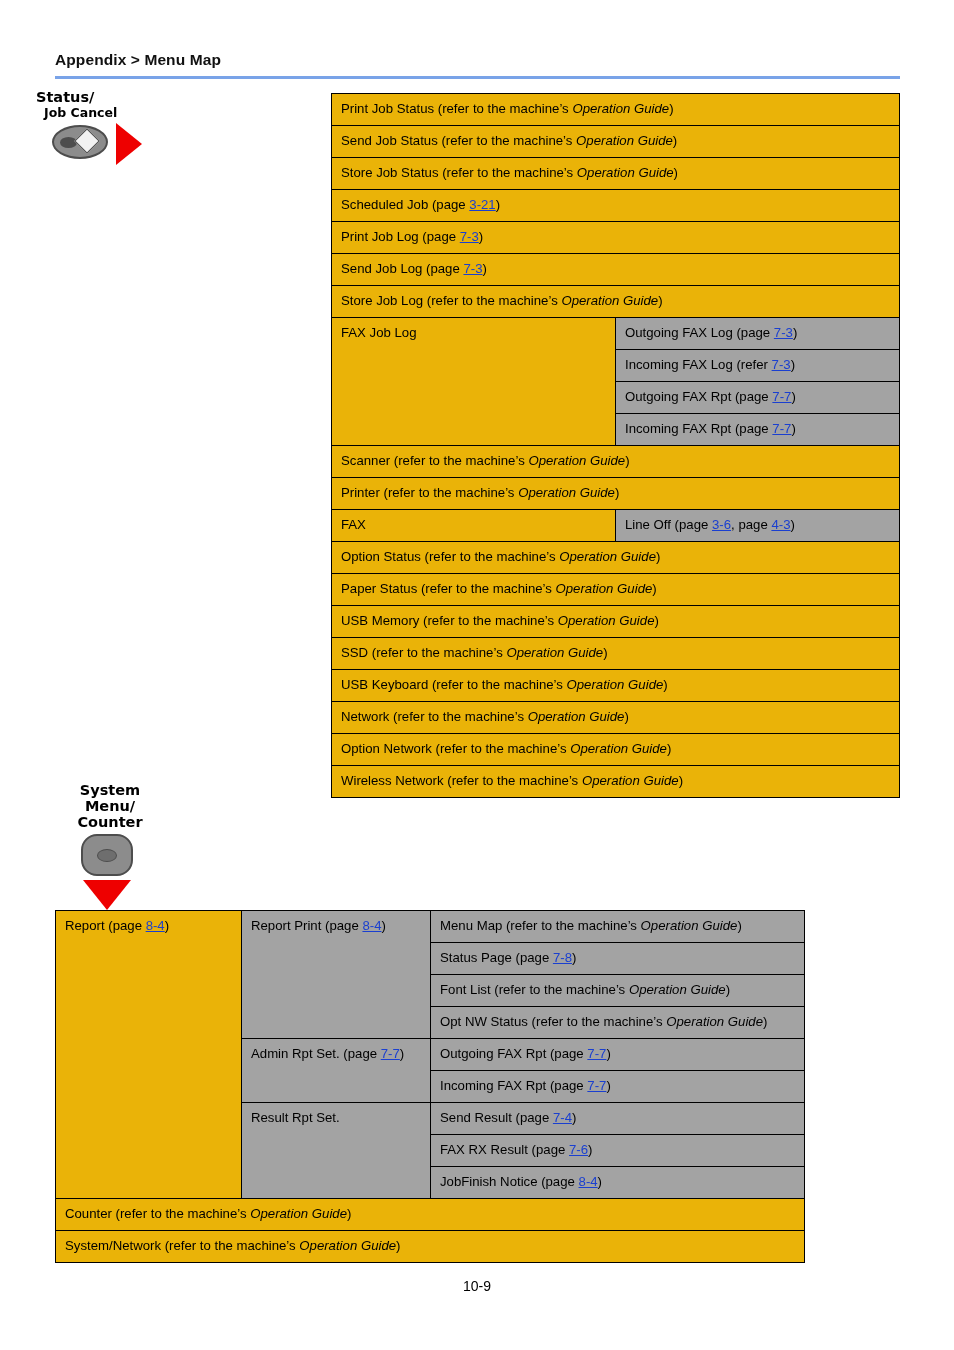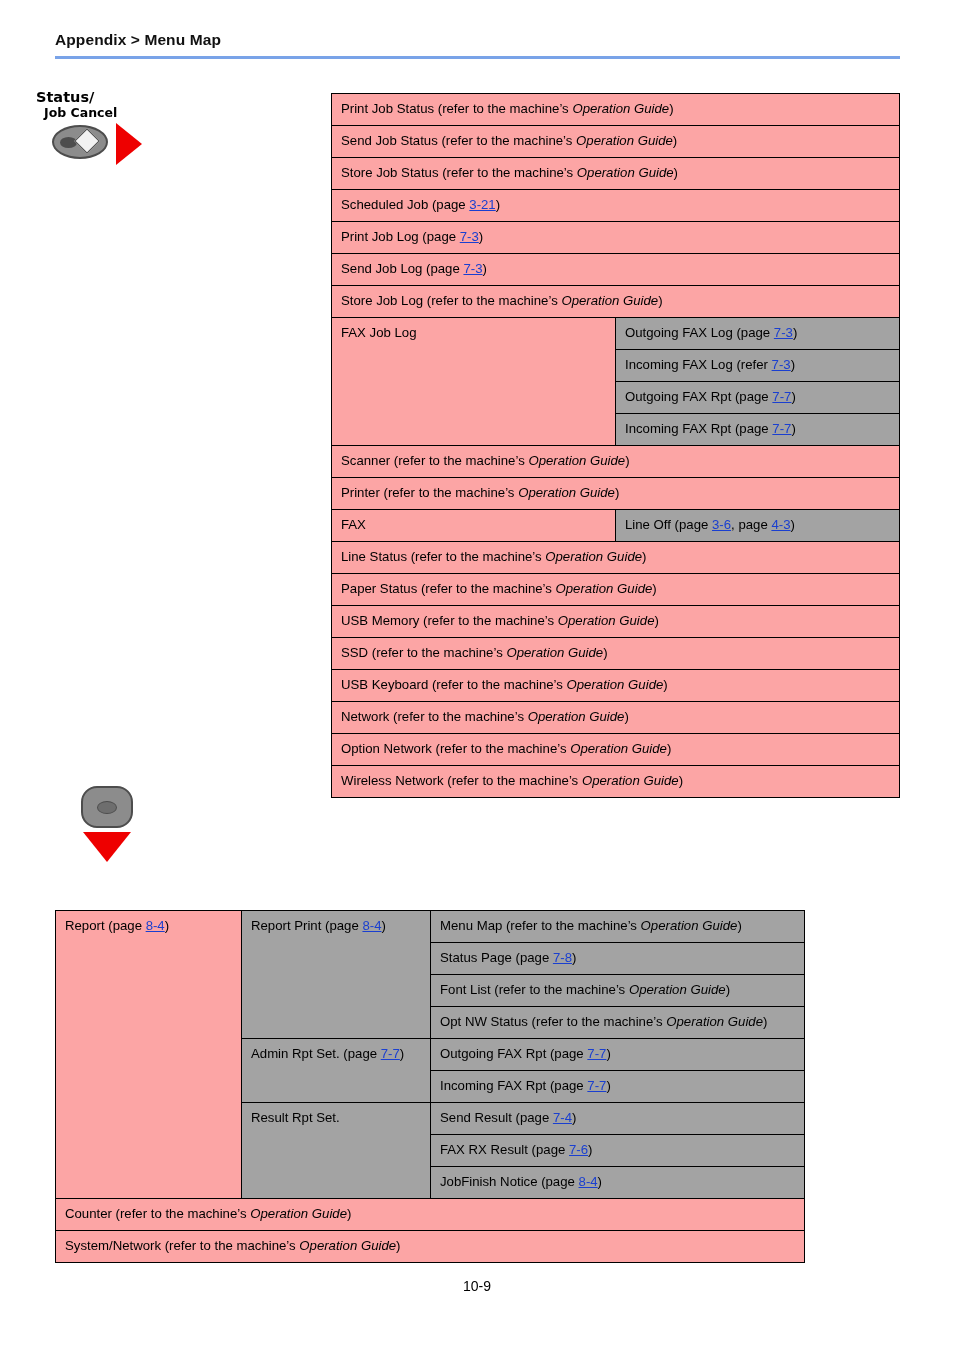--- a/index.html
+++ b/index.html
@@ -22,20 +22,21 @@
     left: 55px;
     top: 30px;
     width: 845px;
   }
   #header-title {
     font-size: 15.5px;
     font-weight: bold;
     letter-spacing: 0.1px;
     color: #111111;
     line-height: 20px;
+    margin-top: 20px;
   }
   #header-rule {
     margin-top: 6px;
     height: 3px;
     background: #79a3e8;
     width: 845px;
   }
 
   
   .menu-table {
@@ -45,21 +46,21 @@
     font-size: 13.2px;
     line-height: 16px;
   }
   .menu-table td {
     border: 1.3px solid #000000;
     padding: 7px 9px 8px 9px;
     vertical-align: top;
     background: #ffffff;
   }
   .menu-table td.blue {
-    background: #fca5a5;
+    background: #eab308;
   }
   .menu-table td.white {
     background: #a3a3a3;
   }
   .pg-link {
     color: #1a3fd0;
     text-decoration: underline;
   }
   .it {
     font-style: italic;
@@ -321,21 +322,21 @@
       <td class="blue c1">
         <span>FAX</span>
       </td>
       <td class="white">
         <span>Line Off (page </span><a class="pg-link" href="#">3-6</a><span>, page </span><a class="pg-link" href="#">4-3</a><span>)</span>
       </td>
     </tr>
 
     <tr>
       <td class="blue" colspan="2">
-        <span>Line Status (refer to the machine’s </span><span class="it">Operation Guide</span><span>)</span>
+        <span>Option Status (refer to the machine’s </span><span class="it">Operation Guide</span><span>)</span>
       </td>
     </tr>
     <tr>
       <td class="blue" colspan="2">
         <span>Paper Status (refer to the machine’s </span><span class="it">Operation Guide</span><span>)</span>
       </td>
     </tr>
     <tr>
       <td class="blue" colspan="2">
         <span>USB Memory (refer to the machine’s </span><span class="it">Operation Guide</span><span>)</span>
@@ -363,20 +364,24 @@
     </tr>
     <tr>
       <td class="blue" colspan="2">
         <span>Wireless Network (refer to the machine’s </span><span class="it">Operation Guide</span><span>)</span>
       </td>
     </tr>
   </tbody>
 </table>
 
 <div id="key-sysmenu">
+  <div id="key-sysmenu-label">
+    <span>System Menu/</span><br>
+    <span>Counter</span>
+  </div>
   <div id="key-sysmenu-graphic">
     <div class="square-key">
       <div class="inner-dot"></div>
     </div>
     <div class="arrow-down"></div>
   </div>
 </div>
 
 <table class="menu-table" id="table-systemmenu">
   <tbody>

